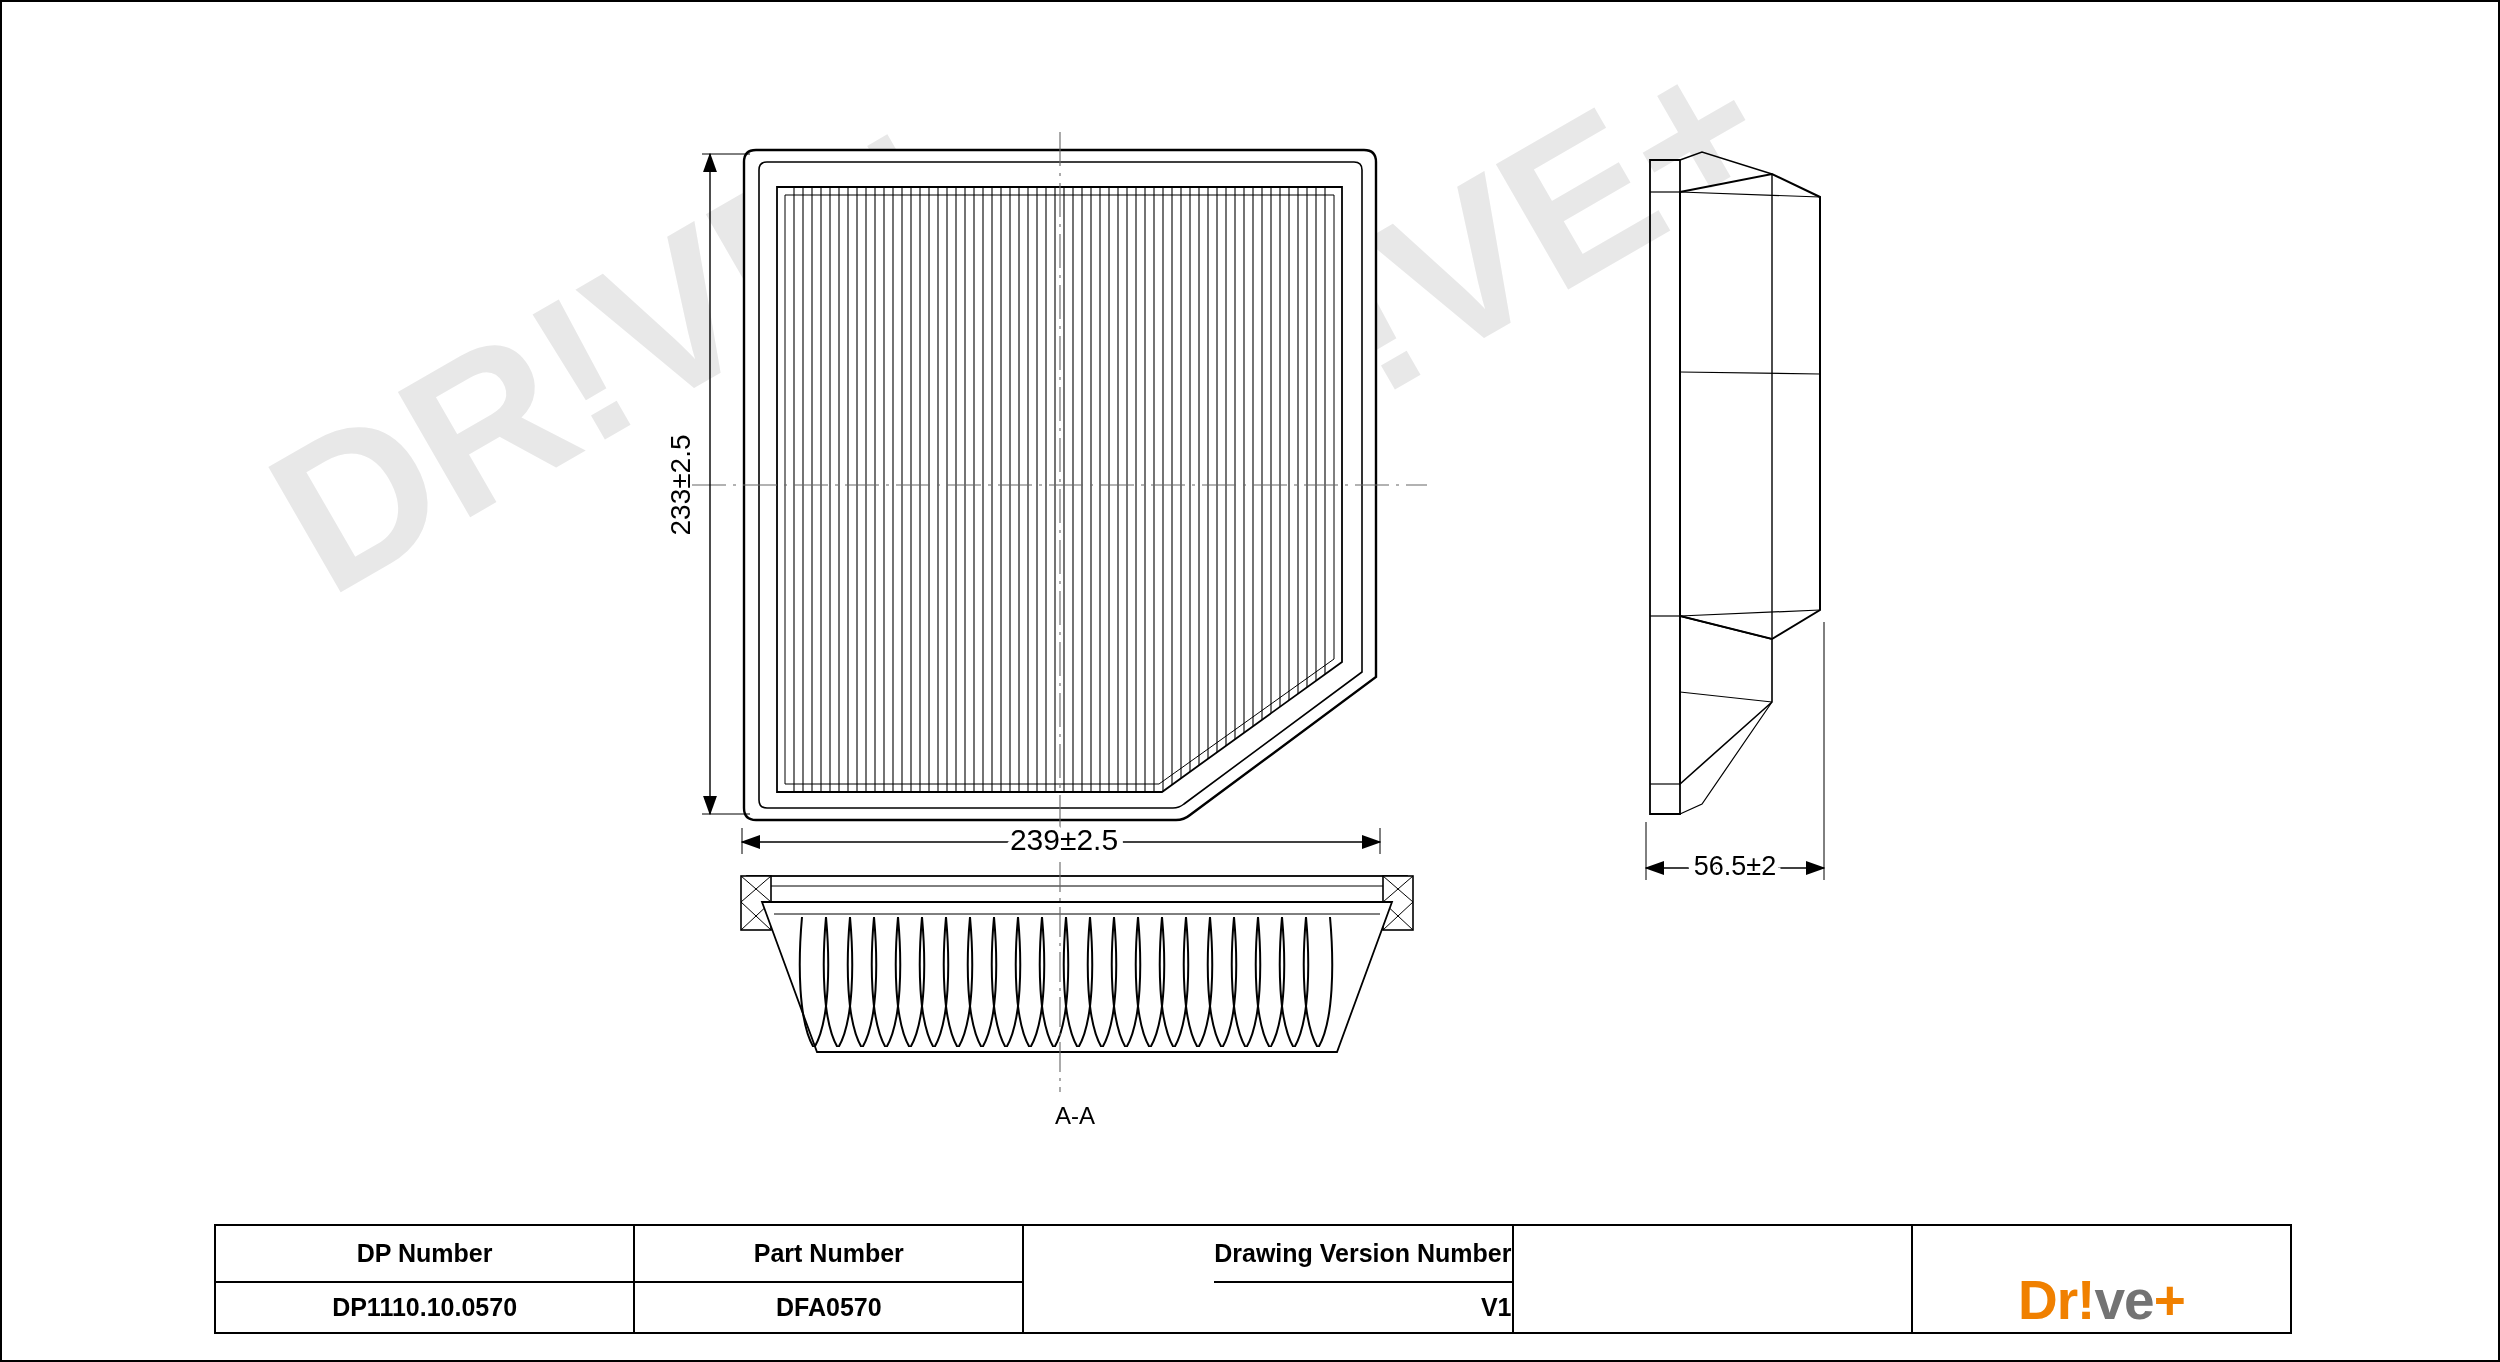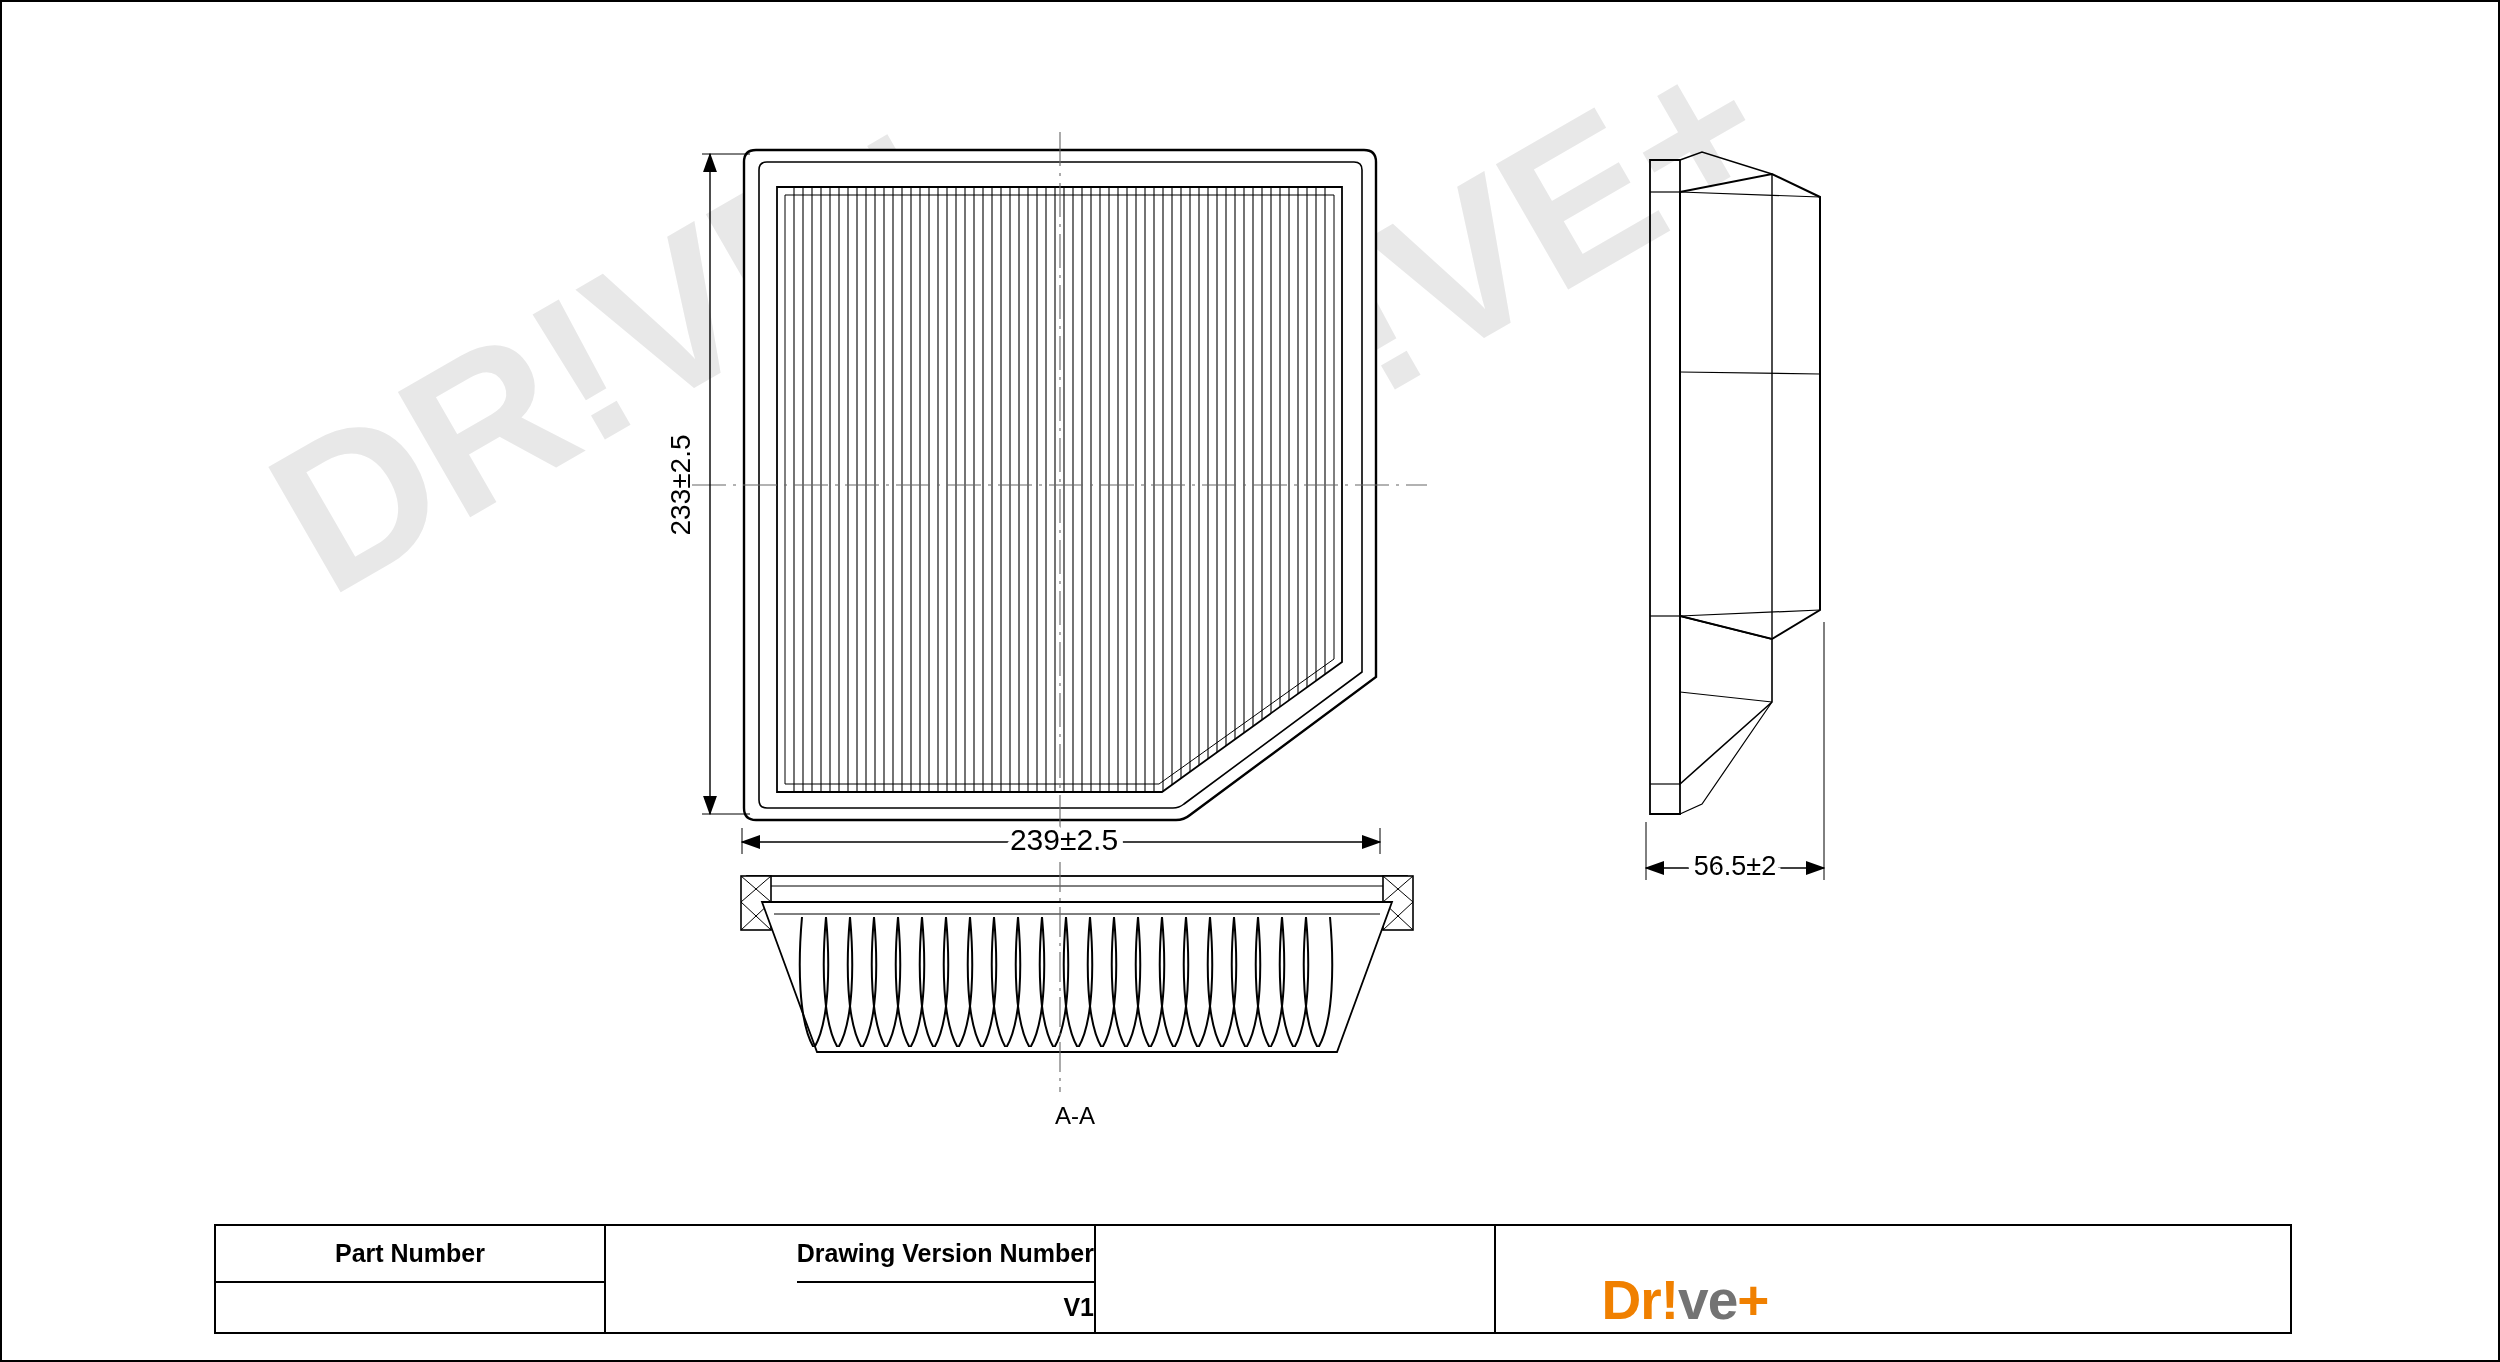--- a/index.html
+++ b/index.html
@@ -294,22 +294,27 @@
         <path d="M1304,915 C1300,960 1300,1020 1316,1046 C1332,1020 1332,960 1328,915"></path>
       </g>
 
       <line x1="1058" y1="860" x2="1058" y2="1090" stroke="#666" stroke-width="1.1" stroke-dasharray="30,6,3,6"></line>
     </g>
 
     <text x="1073" y="1122" text-anchor="middle" font-family="Liberation Sans, sans-serif" font-size="24" fill="#000">A-A</text>
   </svg>
 
   <div id="titleblock">
+    <div class="tb-col col-dp">
+      <div class="tb-head">DP Number</div>
+      <div class="tb-val">DP1110.10.0570</div>
+    </div>
     <div class="tb-col col-part">
       <div class="tb-head">Part Number</div>
+      <div class="tb-val">DFA0570</div>
     </div>
     <div class="tb-col col-ver">
       <div class="tb-head">Drawing Version Number</div>
       <div class="tb-val">V1</div>
     </div>
     <div class="tb-col col-date">
     </div>
     <div class="tb-col col-logo">
       <div class="logo">
         <span class="dr">Dr</span>

